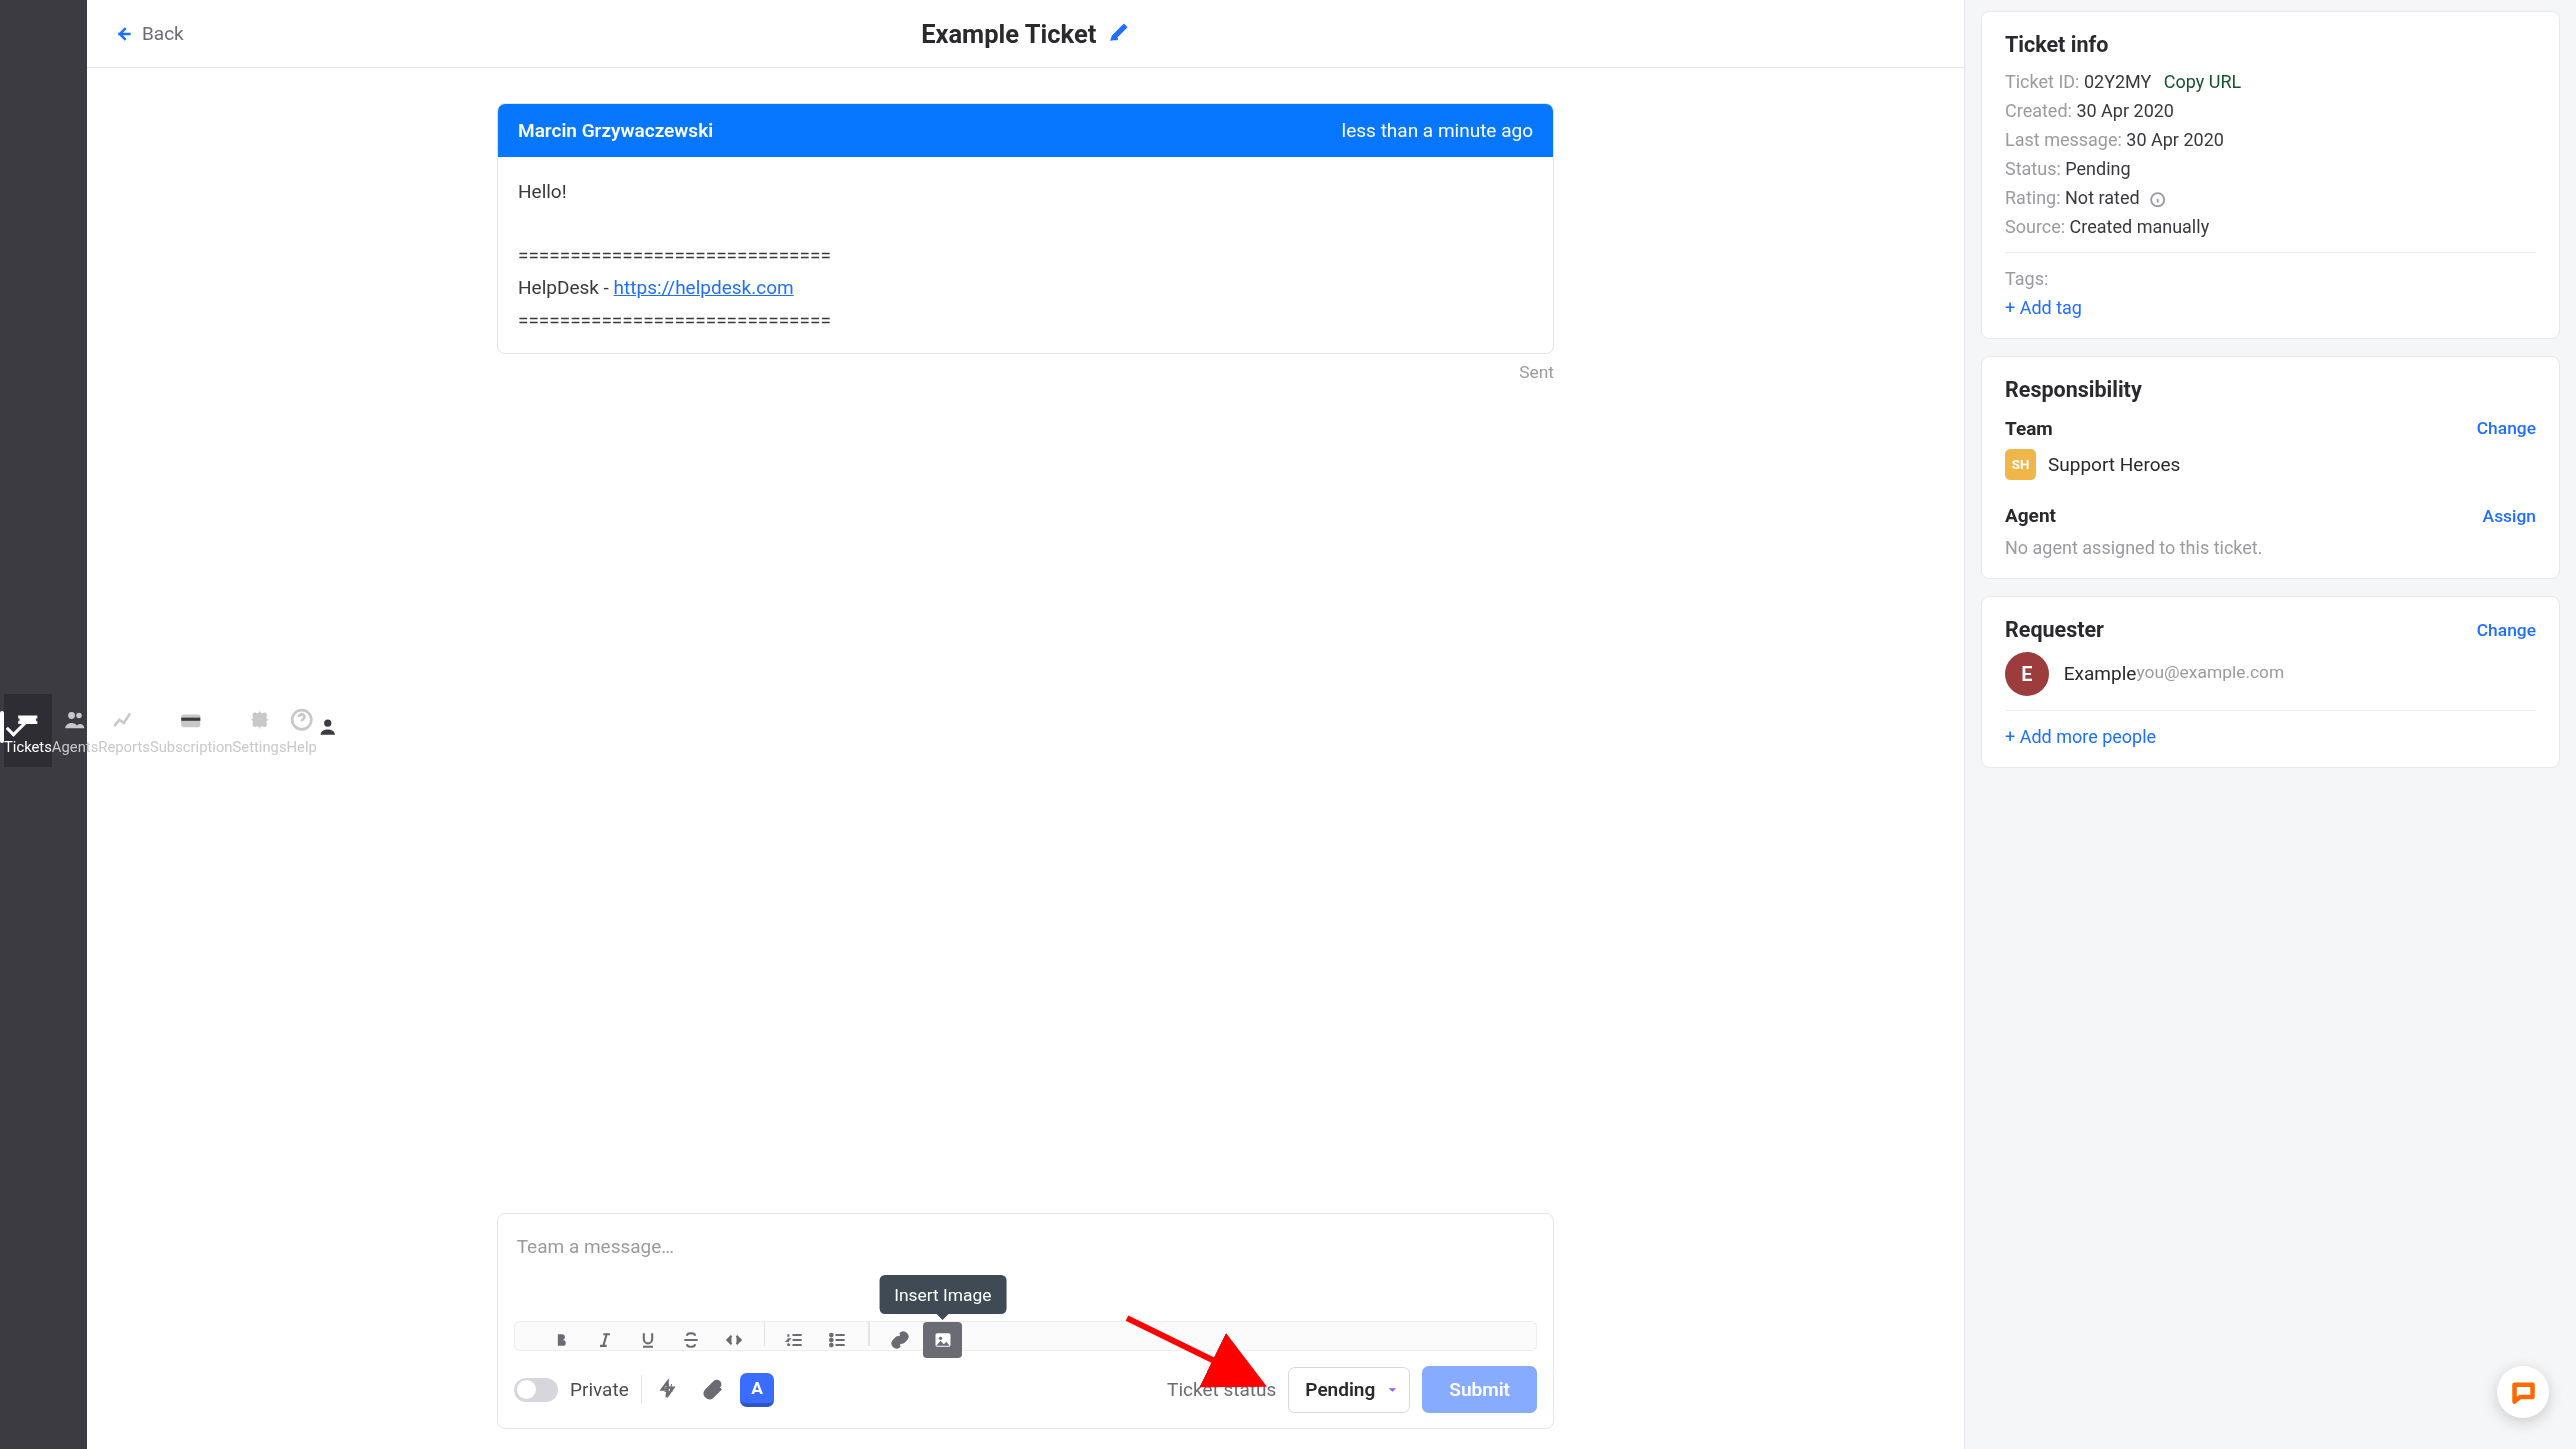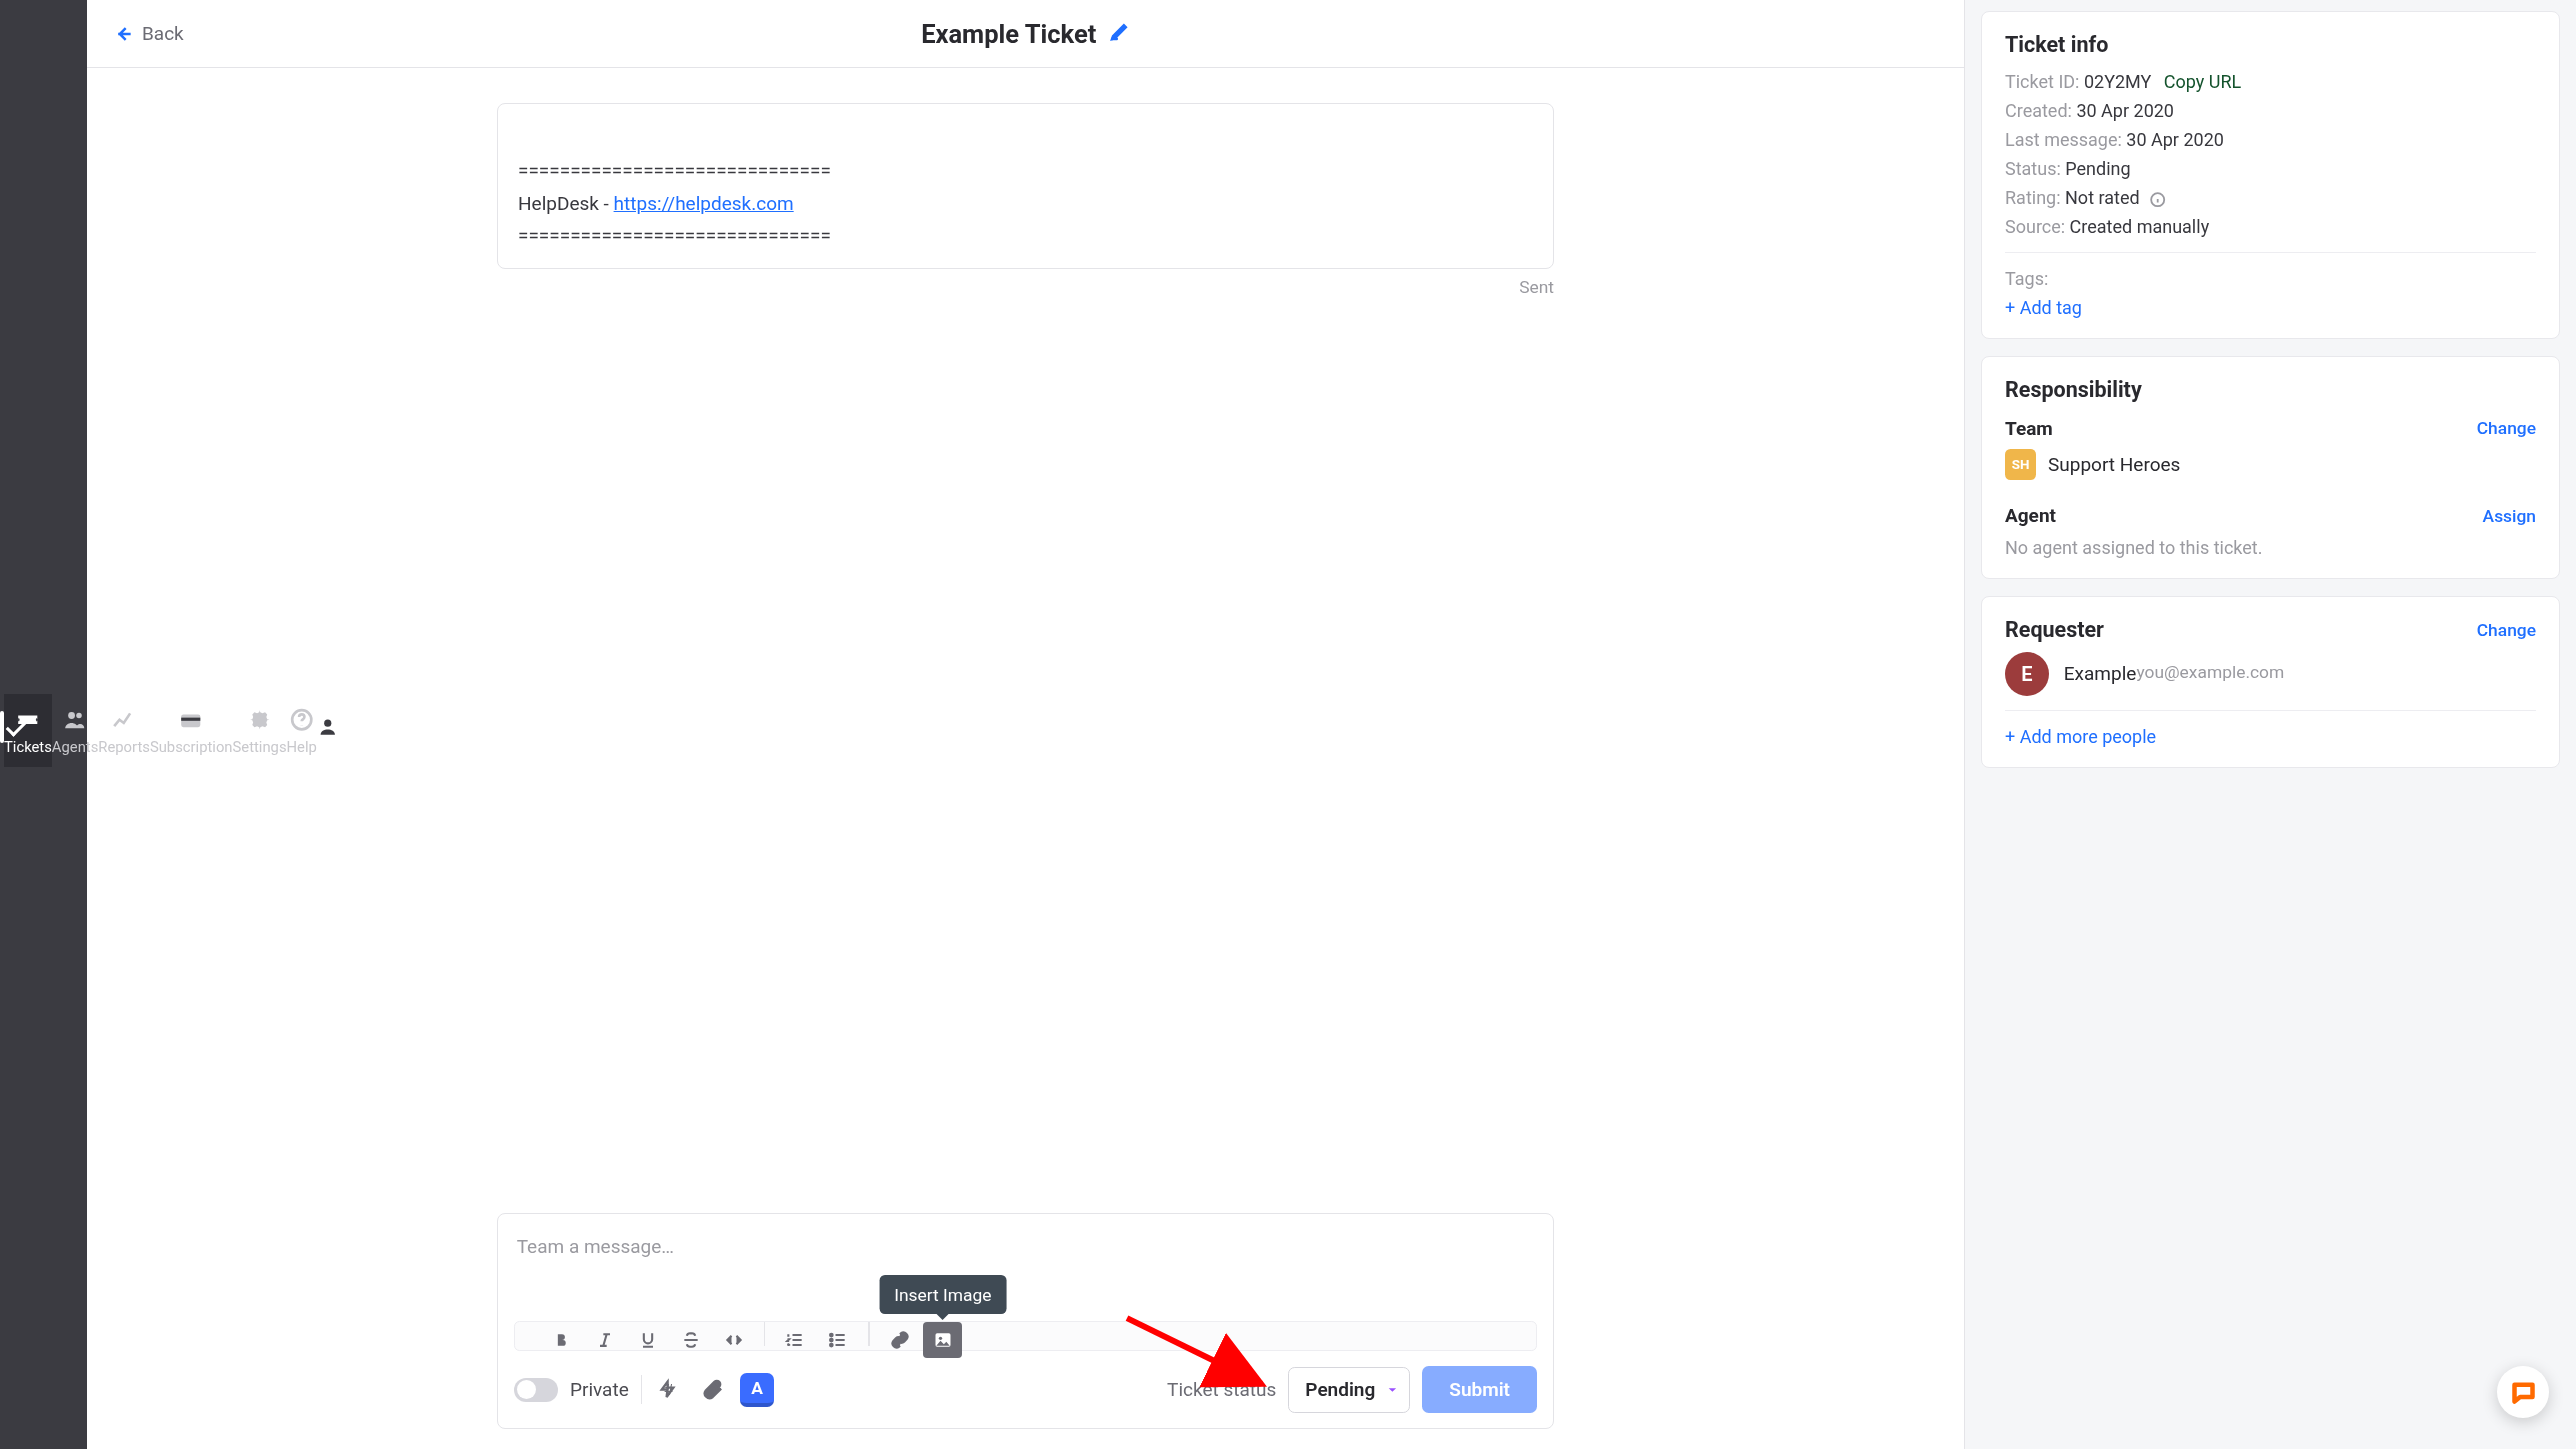--- a/index.html
+++ b/index.html
@@ -182,21 +182,26 @@
           <svg viewBox="0 0 24 24">
               <path d="M4 20l3-1 12-12-2-2L5 17l-1 3z"></path>
               <path d="M4 20h5" stroke-linecap="round"></path>
             </svg>
         </span>
       </div>
     </div>
 
     <div class="thread">
       <div class="msg">
+        <div class="hdr">
+          <span class="name">Marcin Grzywaczewski</span>
+          <span>less than a minute ago</span>
+        </div>
         <div class="body">
+          <div>Hello!</div>
           <br>
           <div>==============================</div>
           <div>
             <span>HelpDesk - </span><a href="#">https://helpdesk.com</a>
           </div>
           <div>==============================</div>
         </div>
       </div>
       <div class="sent">Sent</div>
     </div>

